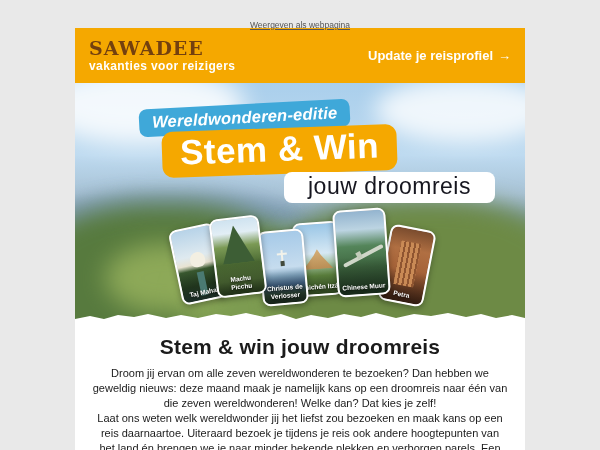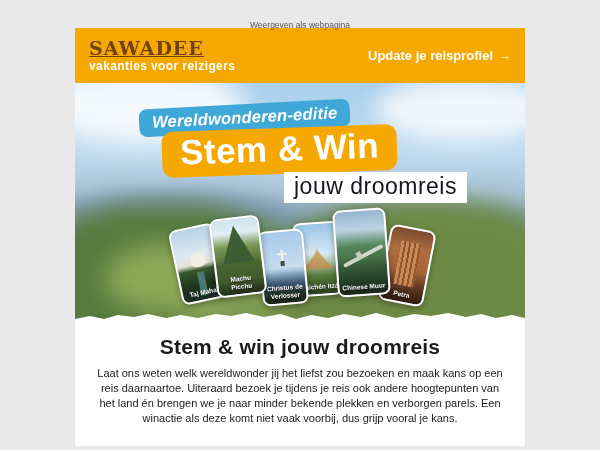--- a/index.html
+++ b/index.html
@@ -4,34 +4,34 @@
 <style>
   * { box-sizing: border-box; margin: 0; padding: 0; }
   html, body { width: 600px; height: 450px; overflow: hidden; }
   body {
     background: #e9e9e9;
     font-family: "Liberation Sans", sans-serif;
   }
   
   .toplink-wrap { text-align: center; padding-top: 14px; height: 28px; }
   .toplink {
-    font-size: 8.5px; color: #555; cursor: pointer;
+    font-size: 8.5px; color: #555; text-decoration: underline; cursor: pointer;
   }
   
   .email { width: 450px; margin: 0 auto; background: #fff; }
   
   .header {
     height: 55px; background: #f5a800;
     display: flex; align-items: center; justify-content: space-between;
     padding: 0 14px;
   }
   .logo { cursor: pointer; line-height: 1; }
   .brand {
     font-family: "DejaVu Serif", serif; font-weight: bold;
-    font-size: 19px; letter-spacing: 1px; color: #73400f; text-decoration: underline;
+    font-size: 19px; letter-spacing: 1px; color: #73400f;
   }
   .tagline {
     font-size: 12px; font-weight: bold; color: #fff; letter-spacing: 0.4px;
     margin-top: 2px;
   }
   .cta {
     color: #fff; font-weight: bold; font-size: 13px; text-decoration: none;
     cursor: pointer; display: flex; align-items: center; gap: 5px;
   }
   
@@ -69,21 +69,21 @@
   .badge-title {
     position: absolute; left: 87px; top: 45px; z-index: 7;
     background: #f5a800; color: #fff;
     font-size: 35px; font-weight: bold;
     padding: 1px 18px 5px; border-radius: 11px;
     transform: rotate(-2deg); letter-spacing: 0.5px;
   }
   .badge-subtitle {
     position: absolute; left: 209px; top: 89px; z-index: 8;
     background: #fff; color: #16161f;
-    font-size: 23px; padding: 1px 10px 3px; border-radius: 0;
+    font-size: 23px; padding: 1px 24px 3px; border-radius: 8px;
     letter-spacing: 0.5px;
   }
   
   .cards { position: absolute; inset: 0; z-index: 5; }
   .card {
     position: absolute; border: 2.5px solid #fff; border-radius: 8px;
     box-shadow: 0 2px 6px rgba(0,0,0,0.35); overflow: hidden; cursor: pointer;
     background: #ccc;
   }
   .photo { position: absolute; inset: 0; }
@@ -230,16 +230,17 @@
 
     <svg class="tear" viewBox="0 0 450 14" preserveAspectRatio="none">
       <path fill="#ffffff" d="M0,14 L450,14 L450,8 L437,5 L421,8 L406,4 L391,7 L373,3
         L356,6 L339,4 L321,8 L301,3 L286,7 L269,4 L253,8 L236,5 L221,9 L206,4 L189,7
         L171,3 L156,6 L141,4 L123,8 L106,5 L91,8 L73,4 L59,7 L43,5 L29,9 L15,6 L0,9 Z"></path>
     </svg>
   </div>
 
   <div class="article">
     <h2>Stem &amp; win jouw droomreis</h2>
+    <p>Droom jij ervan om alle zeven wereldwonderen te bezoeken? Dan hebben we geweldig nieuws: deze maand maak je namelijk kans op een droomreis naar één van die zeven wereldwonderen! Welke dan? Dat kies je zelf!</p>
     <p>Laat ons weten welk wereldwonder jij het liefst zou bezoeken en maak kans op een reis daarnaartoe. Uiteraard bezoek je tijdens je reis ook andere hoogtepunten van het land én brengen we je naar minder bekende plekken en verborgen parels. Een winactie als deze komt niet vaak voorbij, dus grijp vooral je kans.</p>
   </div>
 
 </div>
 
 </body></html>

